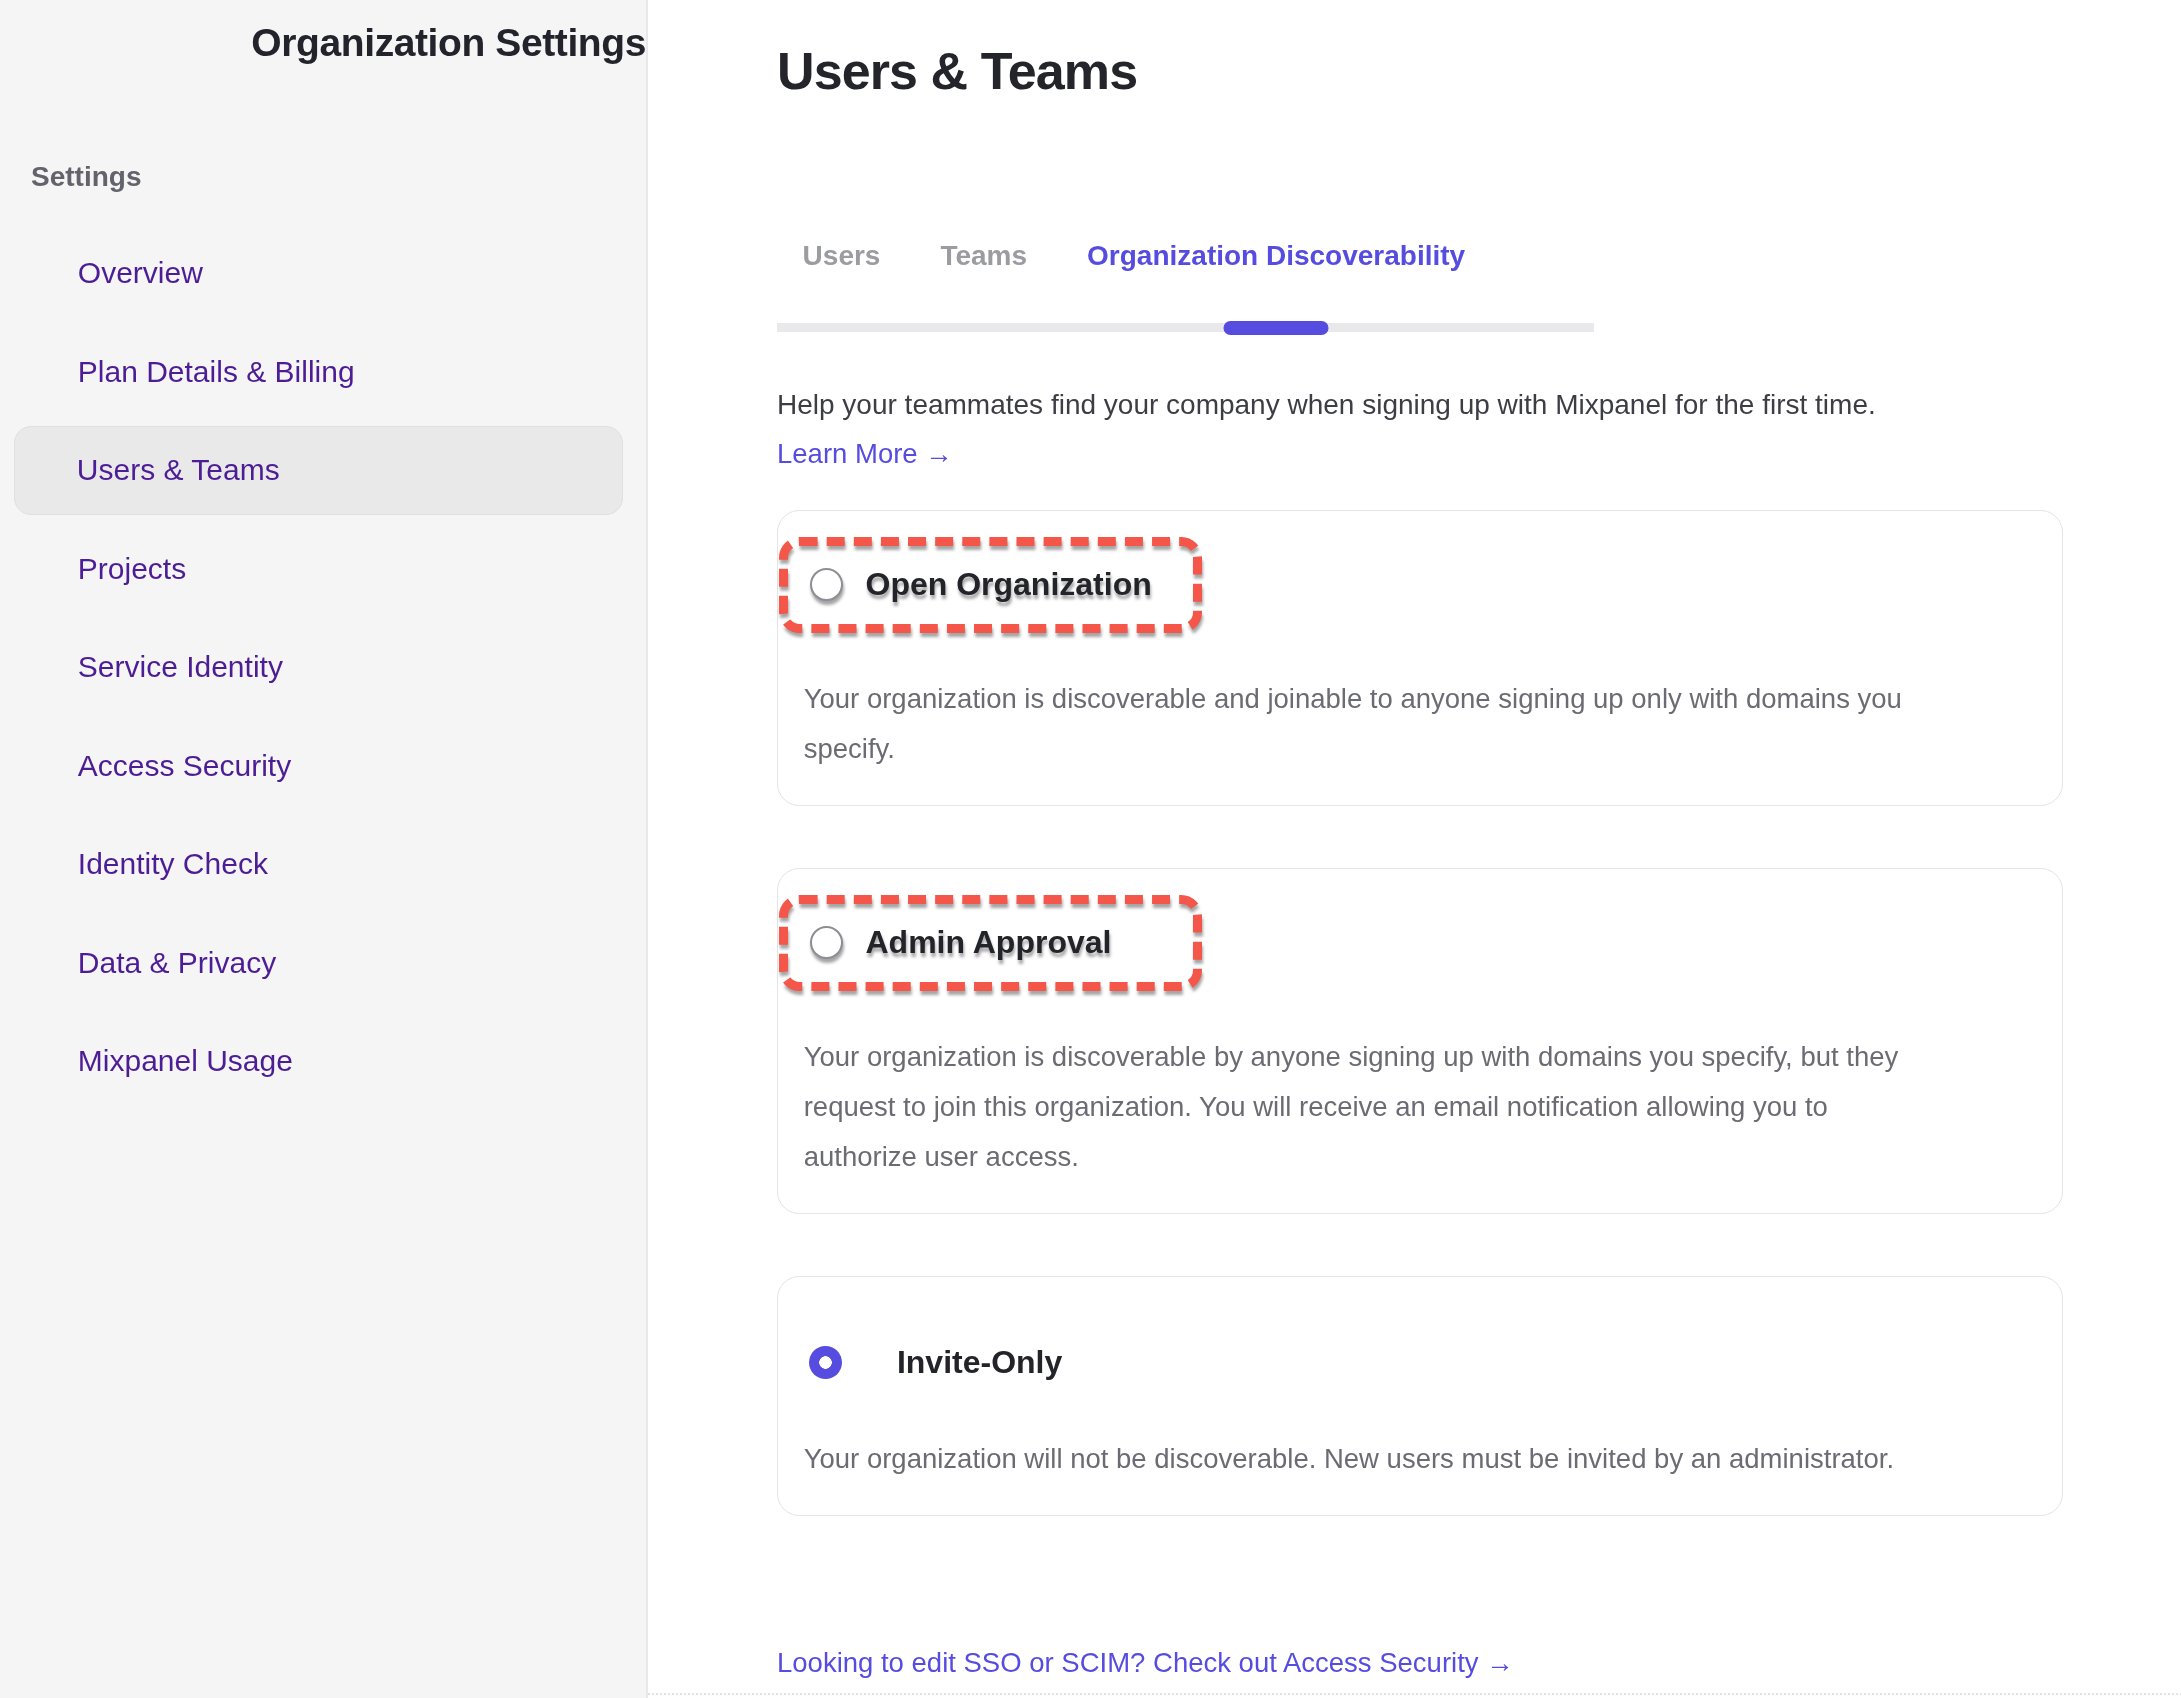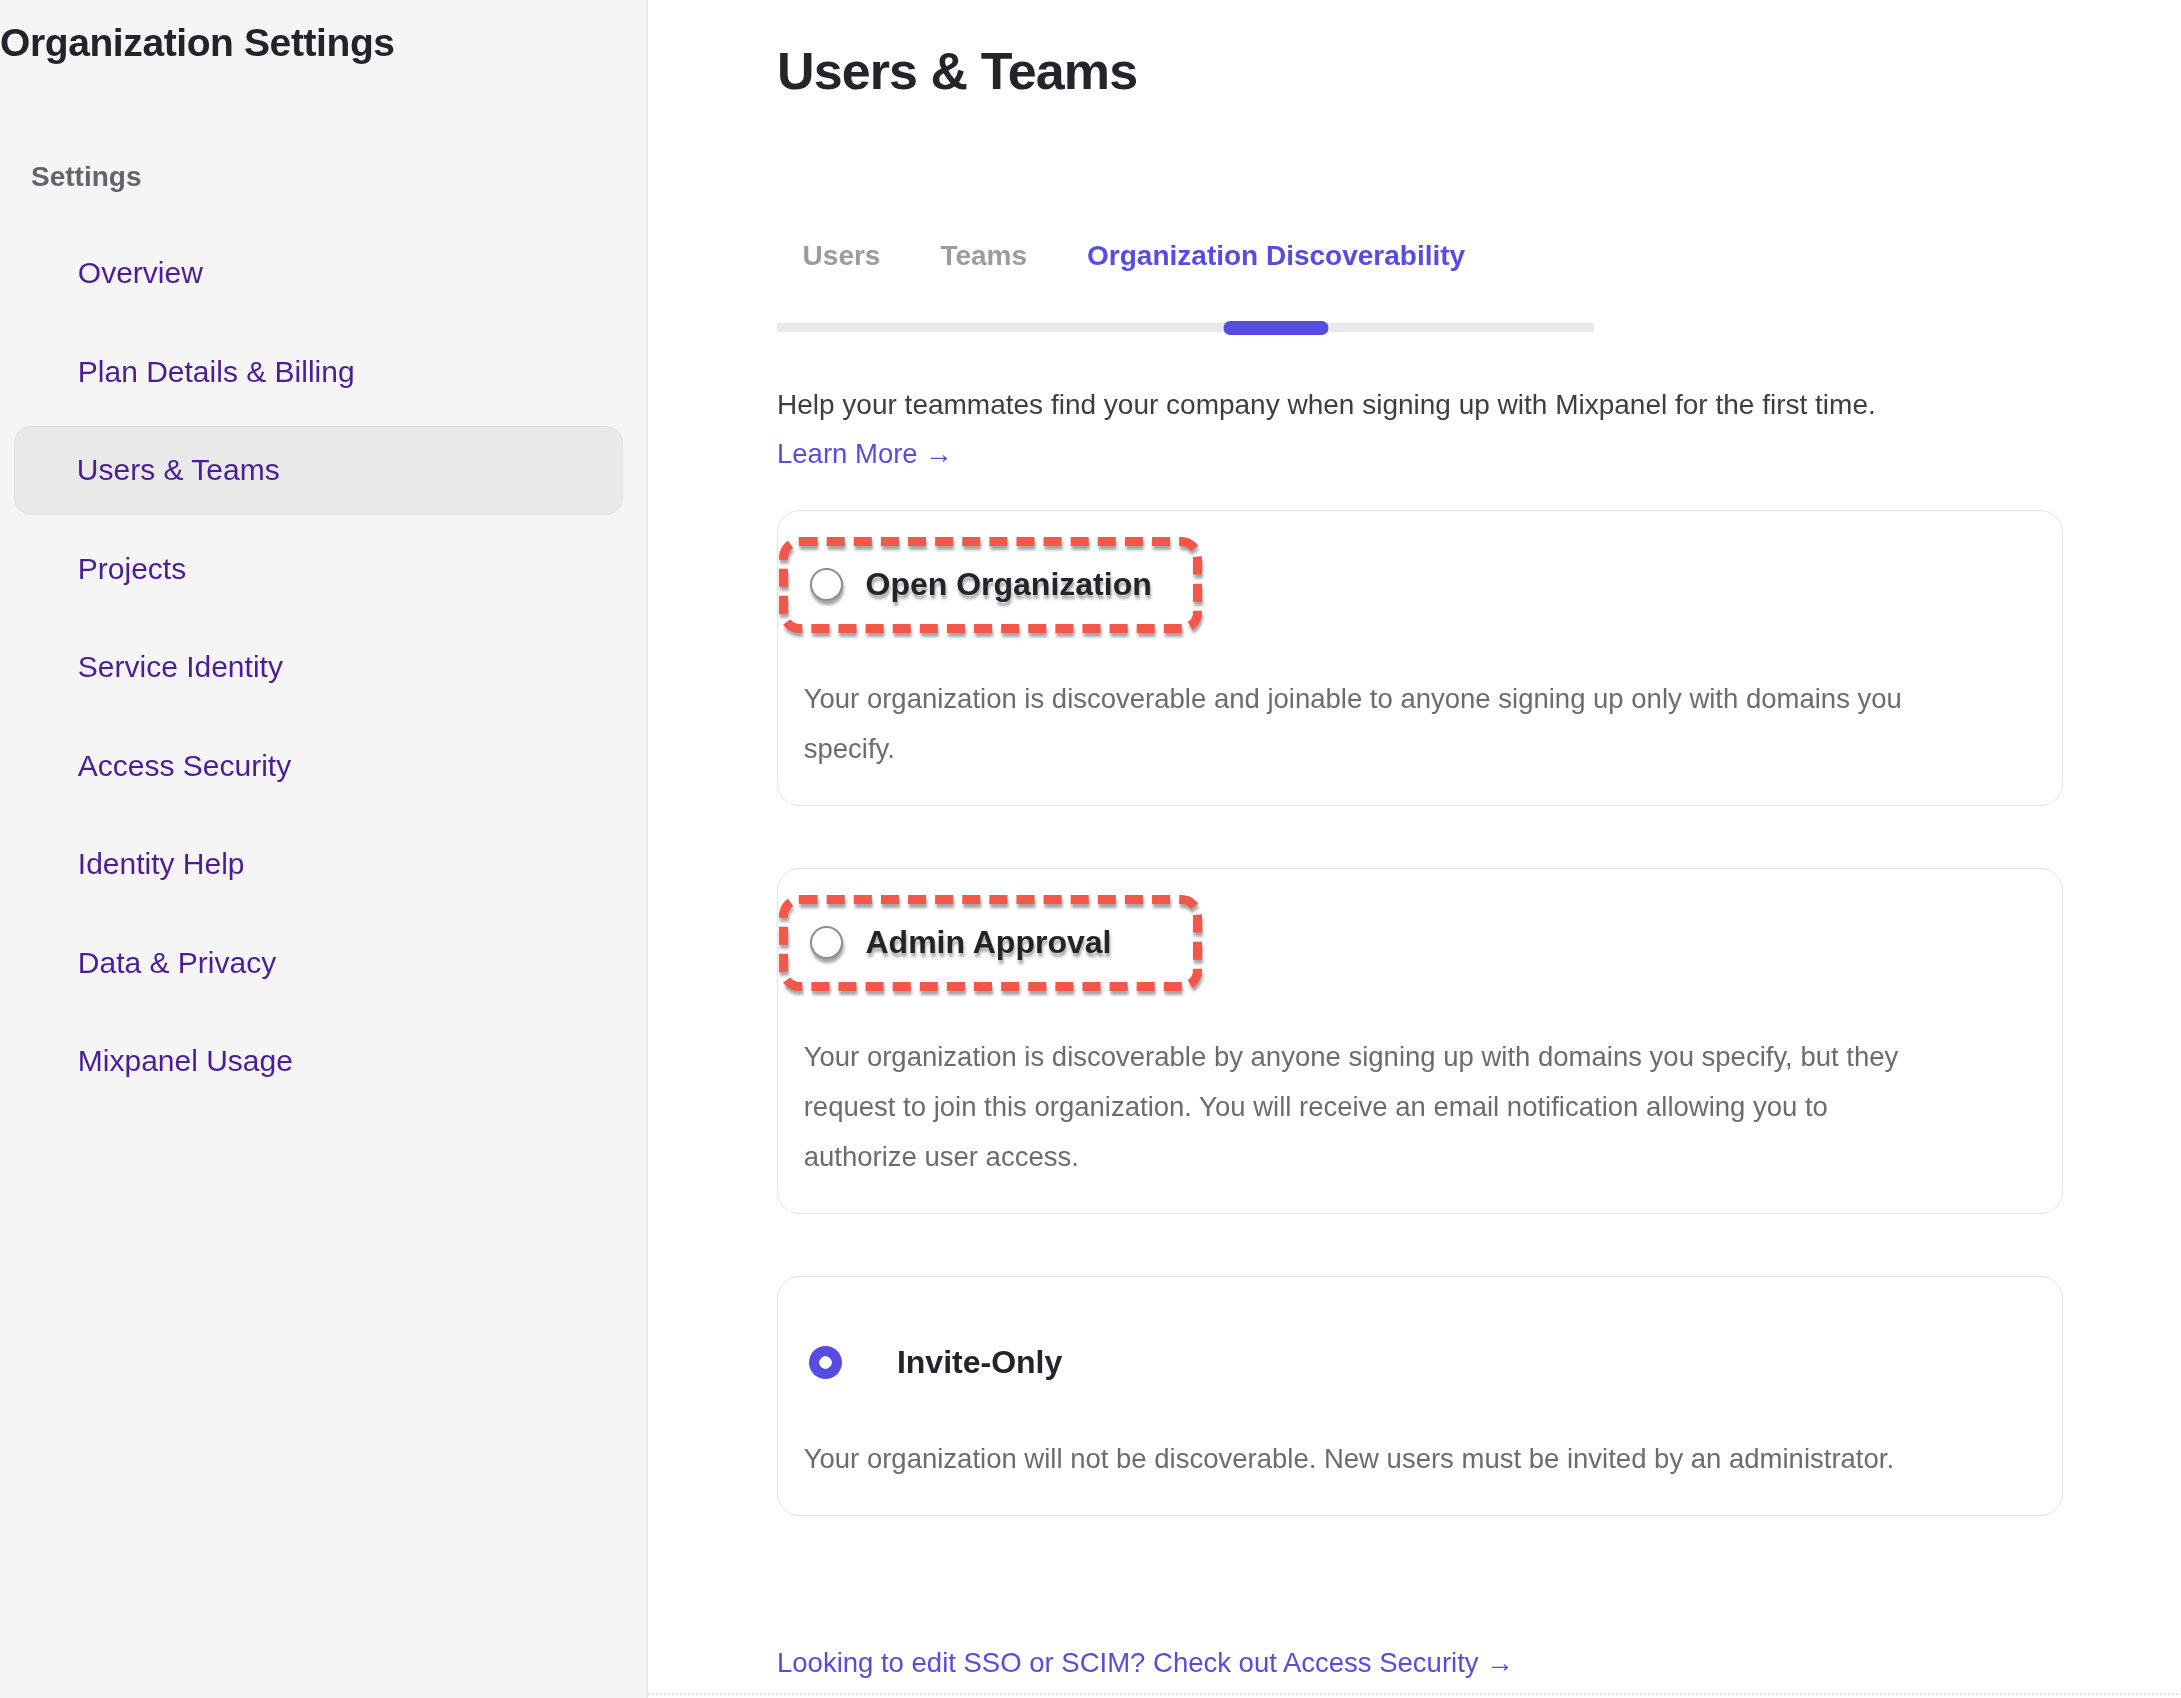--- a/index.html
+++ b/index.html
@@ -12,21 +12,21 @@
   .app { display: flex; width: 2182px; height: 1698px; }
 
   
   .sidebar {
     width: 648px; flex-shrink: 0; height: 100%;
     background: #f5f5f6;
     border-right: 2.6px solid #e8e8ea;
   }
   .sb-title {
     margin-top: 20.6px;
-    text-align: left;
+    text-align: right;
     font-size: 39px; font-weight: 700; color: #23232b;
     letter-spacing: -0.4px;
   }
   .sb-section {
     margin: 96px 0 36px 31px;
     font-size: 28px; font-weight: 700; color: #63636b;
   }
   .sb-items { }
   .sb-item {
     height: 89px; display: flex; align-items: center;
@@ -162,21 +162,21 @@
   <div class="sidebar">
     <div class="sb-title">Organization Settings</div>
     <div class="sb-section">Settings</div>
     <div class="sb-items">
       <div class="sb-item">Overview</div>
       <div class="sb-item">Plan Details &amp; Billing</div>
       <div class="sb-item active">Users &amp; Teams</div>
       <div class="sb-item">Projects</div>
       <div class="sb-item">Service Identity</div>
       <div class="sb-item">Access Security</div>
-      <div class="sb-item">Identity Help</div>
+      <div class="sb-item">Identity Check</div>
       <div class="sb-item">Data &amp; Privacy</div>
       <div class="sb-item">Mixpanel Usage</div>
     </div>
   </div>
 
   <div class="main">
     <div class="page-title">Users &amp; Teams</div>
 
     <div class="tabstrip">
       <div class="tabs-row">

